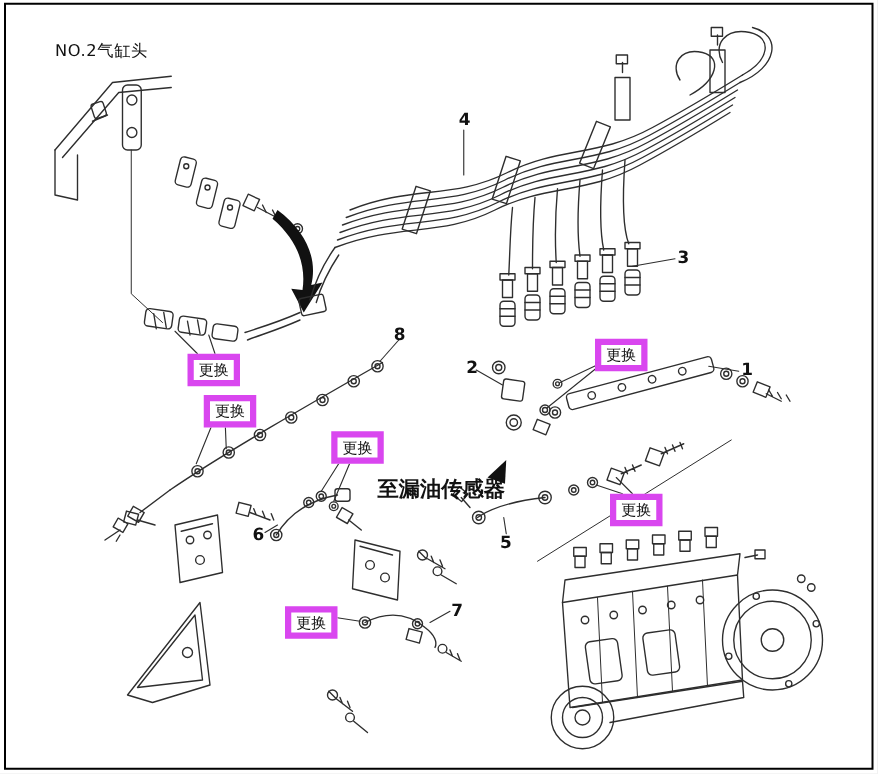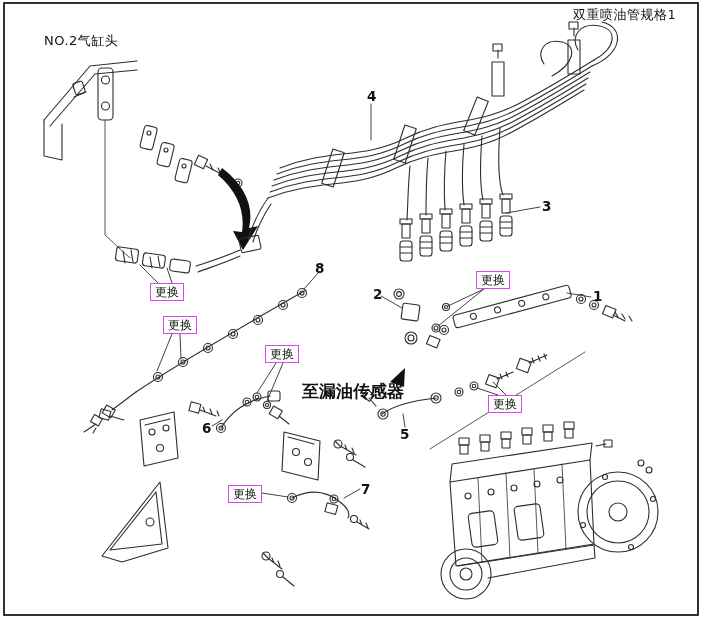--- a/index.html
+++ b/index.html
@@ -6,21 +6,21 @@
   .stage{
     position:relative;width:702px;height:619px;background:#ffffff;
     font-family:"DejaVu Sans","Liberation Sans",sans-serif;color:#111;
     overflow:hidden;margin:0 auto;
   }
   .stage svg{position:absolute;left:0;top:0;}
   .title{position:absolute;font-size:13px;letter-spacing:.5px;white-space:nowrap;}
   .pnum{position:absolute;font-size:13.5px;font-weight:bold;white-space:nowrap;}
   .rbox{
     position:absolute;font-size:12px;line-height:16px;padding:0 4px;
-    border:1px solid #d946ef;background:#fff;white-space:nowrap;z-index:3;
+    border:5px solid #d946ef;background:#fff;white-space:nowrap;z-index:3;
   }
   .leak{position:absolute;font-size:17px;font-weight:bold;white-space:nowrap;}
 </style>
 </head>
 <body>
 
 <div class="stage">
 
   <svg width="702" height="619" viewBox="0 0 702 619">
 
@@ -316,21 +316,20 @@
         <path d="M172,334 L157,371 M180,334 L181,359"></path>
         <path d="M276,363 L257,393 M283,363 L267,401"></path>
         <path d="M484,289 L448,306 M484,289 L438,326"></path>
         <path d="M498,395 L477,388 M506,395 L493,382"></path>
         <path d="M262,493 L288,497"></path>
       </g>
     </g>
   </svg>
 
   <div class="title" style="left:44px;top:32px">NO.2气缸头</div>
-  <div class="title" style="left:573px;top:6px">双重喷油管规格1</div>
 
   <div class="pnum" style="left:367px;top:88px">4</div>
   <div class="pnum" style="left:542px;top:198px">3</div>
   <div class="pnum" style="left:593px;top:288px">1</div>
   <div class="pnum" style="left:373px;top:286px">2</div>
   <div class="pnum" style="left:315px;top:260px">8</div>
   <div class="pnum" style="left:202px;top:420px">6</div>
   <div class="pnum" style="left:400px;top:426px">5</div>
   <div class="pnum" style="left:361px;top:481px">7</div>
 

